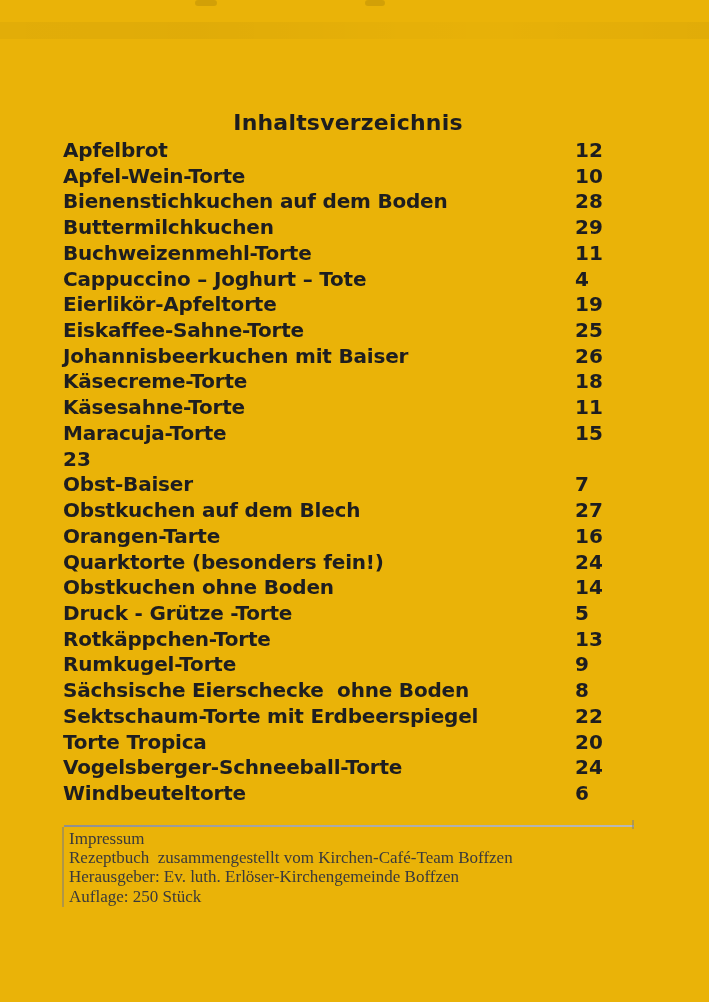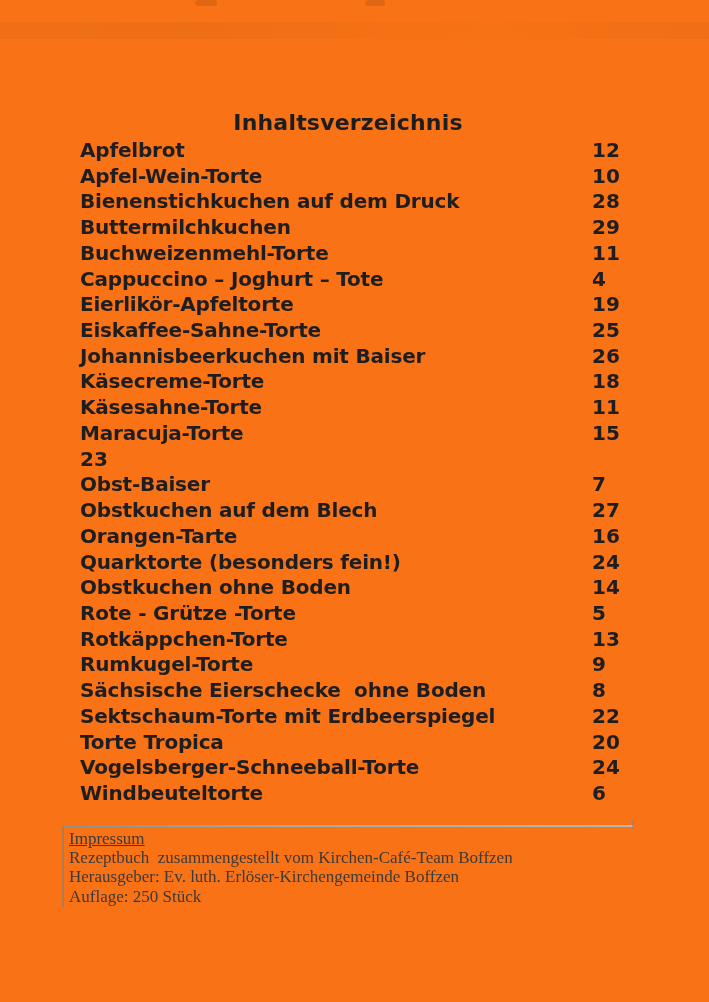--- a/index.html
+++ b/index.html
@@ -4,21 +4,21 @@
 <style>
   html, body {
     margin: 0;
     padding: 0;
     background: #ffffff;
   }
   .page {
     position: relative;
     width: 709px;
     height: 1002px;
-    background: #f97316;
+    background: #eab308;
     overflow: hidden;
     font-family: "DejaVu Sans", sans-serif;
   }
   
   .scan-band {
     position: absolute;
     top: 22px;
     left: 0;
     width: 709px;
     height: 17px;
@@ -48,21 +48,21 @@
     text-align: center;
     font-size: 22px;
     font-weight: bold;
     letter-spacing: 0.2px;
     color: #1d1d1f;
   }
 
   .toc {
     position: absolute;
     top: 138px;
-    left: 80px;
+    left: 63px;
     width: 556px;
   }
   .toc-row {
     display: flex;
     justify-content: space-between;
     align-items: baseline;
     height: 25.72px;
     font-size: 20px;
     font-weight: bold;
     letter-spacing: -0.2px;
@@ -107,21 +107,20 @@
     position: absolute;
     left: 69px;
     top: 829px;
     width: 560px;
     font-family: "Liberation Serif", serif;
     font-size: 17px;
     line-height: 19.2px;
     color: #3a3a3c;
   }
   .imp-heading {
-    text-decoration: underline;
   }
   .imp-line {
     white-space: pre;
   }
 </style>
 </head>
 <body>
 
 <div class="page">
 
@@ -134,21 +133,21 @@
   <div class="toc" id="toc">
       <div class="toc-row">
         <span class="toc-label">Apfelbrot</span>
         <span class="toc-page">12</span>
       </div>
       <div class="toc-row">
         <span class="toc-label">Apfel-Wein-Torte</span>
         <span class="toc-page">10</span>
       </div>
       <div class="toc-row">
-        <span class="toc-label">Bienenstichkuchen auf dem Druck</span>
+        <span class="toc-label">Bienenstichkuchen auf dem Boden</span>
         <span class="toc-page">28</span>
       </div>
       <div class="toc-row">
         <span class="toc-label">Buttermilchkuchen</span>
         <span class="toc-page">29</span>
       </div>
       <div class="toc-row">
         <span class="toc-label">Buchweizenmehl-Torte</span>
         <span class="toc-page">11</span>
       </div>
@@ -197,21 +196,21 @@
       </div>
       <div class="toc-row">
         <span class="toc-label">Quarktorte (besonders fein!)</span>
         <span class="toc-page">24</span>
       </div>
       <div class="toc-row">
         <span class="toc-label">Obstkuchen ohne Boden</span>
         <span class="toc-page">14</span>
       </div>
       <div class="toc-row">
-        <span class="toc-label">Rote - Grütze -Torte</span>
+        <span class="toc-label">Druck - Grütze -Torte</span>
         <span class="toc-page">5</span>
       </div>
       <div class="toc-row">
         <span class="toc-label">Rotkäppchen-Torte</span>
         <span class="toc-page">13</span>
       </div>
       <div class="toc-row">
         <span class="toc-label">Rumkugel-Torte</span>
         <span class="toc-page">9</span>
       </div>

